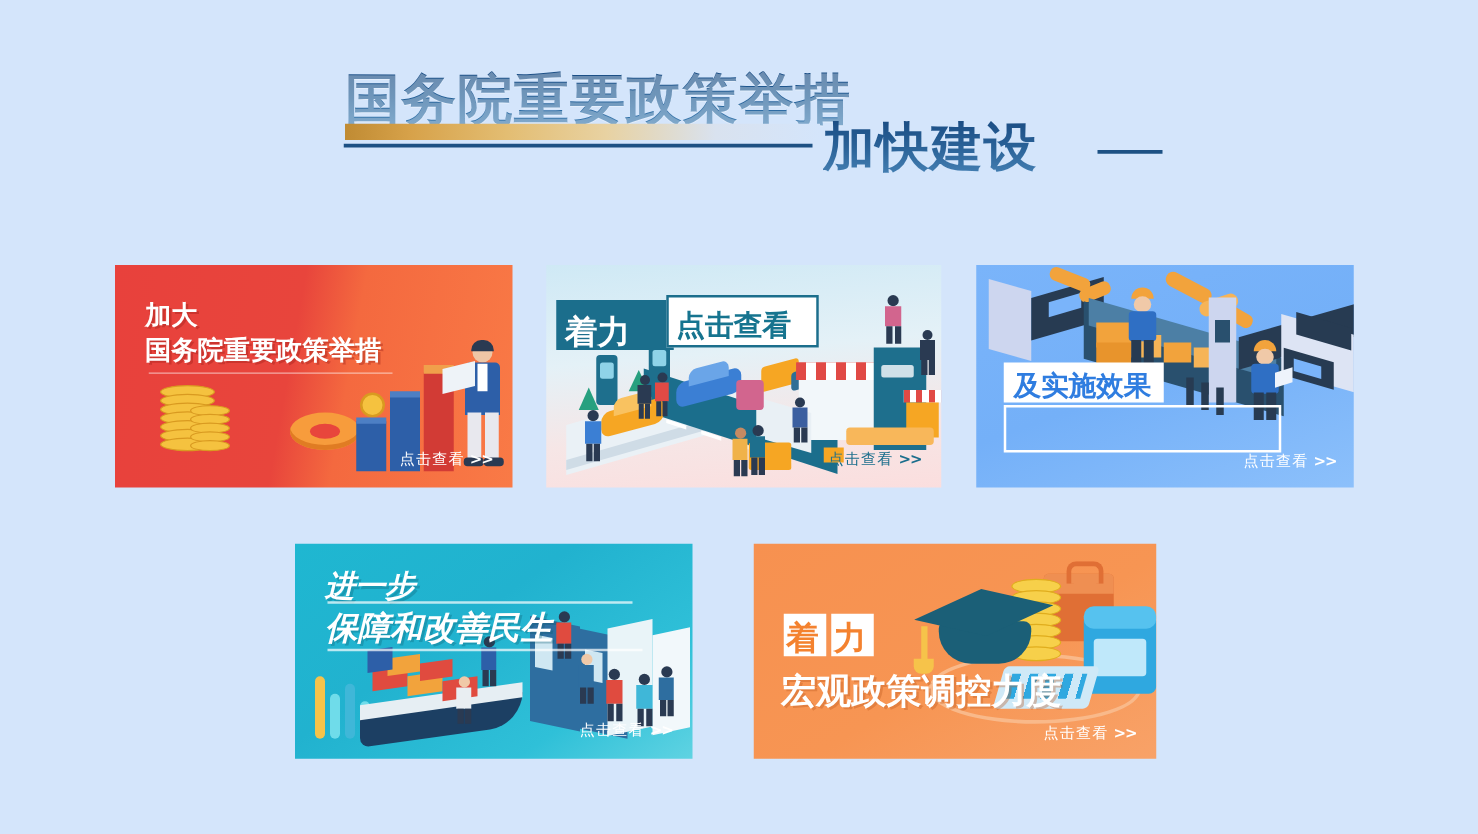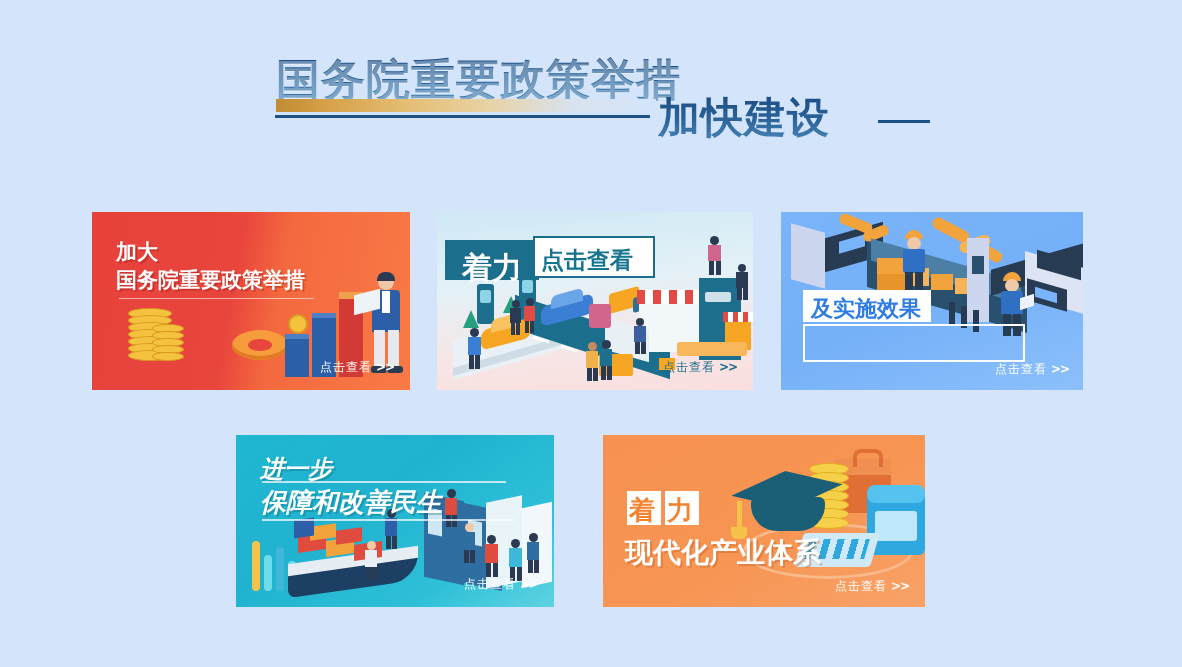--- a/index.html
+++ b/index.html
@@ -153,21 +153,21 @@
     background: linear-gradient(175deg, #cfe9f5 0%, #e4f1f7 40%, #f6e6e6 72%, #fbdede 100%);
   }
   #card2 .box-dark {
     position: absolute; left: 8px; top: 28px; width: 94px; height: 40px;
     background: #1b6e8c; z-index: 6;
   }
   #card2 .box-light {
     position: absolute; left: 96px; top: 24px; width: 122px; height: 42px;
     background: #ffffff; border: 2px solid #1b6e8c; box-sizing: border-box; z-index: 6;
   }
-  #card2 .t1 { left: 25px; top: 36px; font-size: 30px; color: #ffffff; }
+  #card2 .t1 { left: 15px; top: 36px; font-size: 26px; color: #ffffff; }
   #card2 .t2 { left: 104px; top: 33px; font-size: 23px; color: #16748f; }
   #card2 .cta { right: 16px; bottom: 14px; color: #1b6e8c; }
 
   
   #card3 {
     left: 781px; top: 212px; width: 302px; height: 178px;
     background: linear-gradient(160deg, #7ab4fa 0%, #74b0f8 50%, #8cc0fb 100%);
   }
   #card3 .box-w1 {
     position: absolute; left: 22px; top: 78px; width: 128px; height: 32px;
@@ -562,17 +562,17 @@
     <div style="position:absolute; left:264px; top:50px; width:58px; height:18px; background:#56c2ef; border-radius:8px;"></div>
     <div style="position:absolute; left:272px; top:76px; width:42px; height:30px; background:#bfe8fa; border-radius:3px;"></div>
 
     <div style="position:absolute; left:196px; top:98px; width:76px; height:34px; background:#cfe9f7; border-radius:4px; transform:skewX(-16deg);"></div>
     <div style="position:absolute; left:204px; top:104px; width:60px; height:20px; background:repeating-linear-gradient(90deg,#2fa8e0 0 7px,#cfe9f7 7px 14px); transform:skewX(-16deg);"></div>
   </div>
   <div class="box-a"></div>
   <div class="box-b"></div>
   <div class="card-title t1a">着</div>
   <div class="card-title t1b">力</div>
-  <div class="card-title t2">现代化产业体系</div>
+  <div class="card-title t2">宏观政策调控力度</div>
   <div class="cta">
     <span>点击查看</span><span class="arrows">&gt;&gt;</span>
   </div>
 </div>
 
 </body></html>

